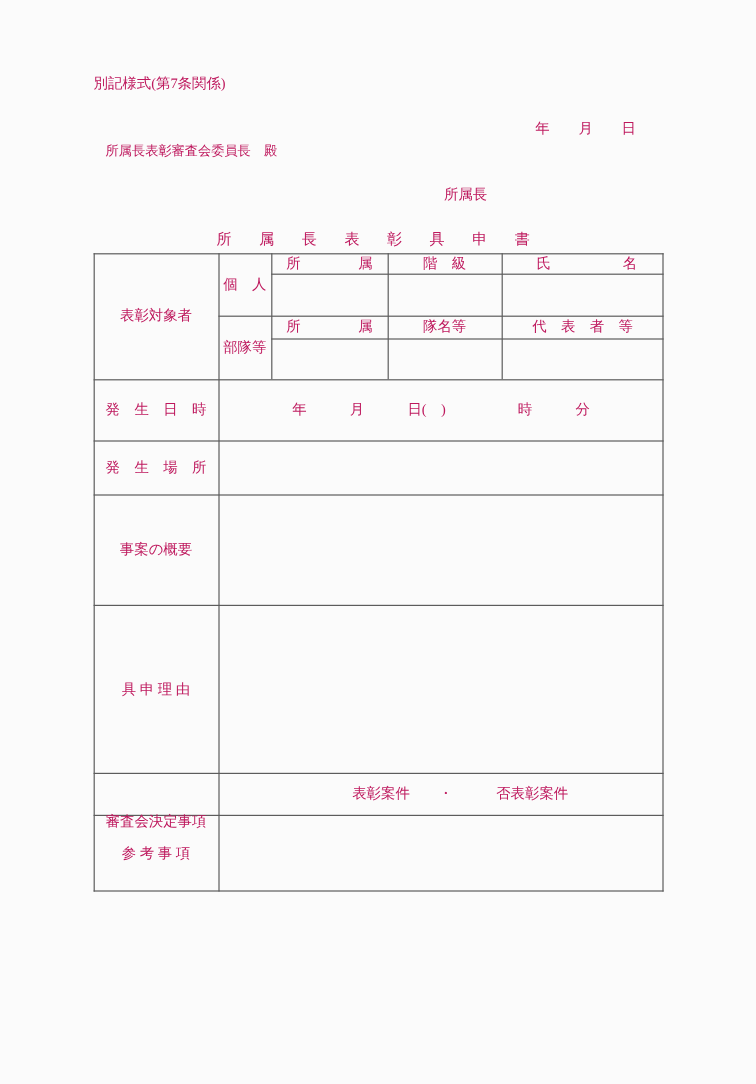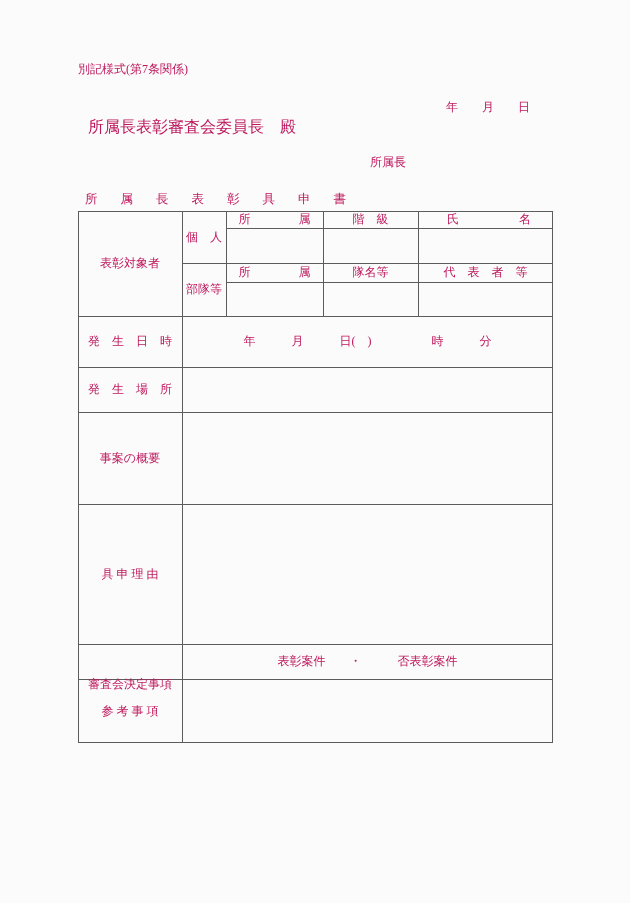--- a/index.html
+++ b/index.html
@@ -9,24 +9,25 @@
     height: 903px;
     background: #fbfbfb;
     color: #be185d;
     font-family: Liberation Serif, serif;
     font-size: 12px;
     overflow: hidden;
   }
   .txt { position: absolute; white-space: pre; line-height: 15px; }
   .form-note { left: 78px; top: 62px; }
   .date-line { left: 446px; top: 100px; }
-  .addressee { left: 88px; top: 119px; font-size: 16px; }
+  .addressee { left: 88px; top: 119px; font-size: 11px; }
   .sender { left: 370px; top: 155px; }
   .title {
     left: 85px; top: 192px; width: 475px;
+    text-align: center;
     font-size: 12.5px;
     letter-spacing: 23px;
   }
   .form-table { position: absolute; left: 78px; top: 211px; width: 475px; height: 532px; }
   .ln { position: absolute; background: #5c5c5c; }
   .ln.h { height: 1px; }
   .ln.v { width: 1px; }
   .cell {
     position: absolute;
     display: flex;
@@ -94,19 +95,19 @@
     <div class="cell" style="left:0;top:156px;width:104px;height:45px">発　生　場　所</div>
     <div class="cell" style="left:104px;top:156px;width:371px;height:45px"></div>
 
     <div class="cell" style="left:0;top:201px;width:104px;height:92px">事案の概要</div>
     <div class="cell" style="left:104px;top:201px;width:371px;height:92px"></div>
 
     <div class="cell" style="left:0;top:293px;width:104px;height:140px">具 申 理 由</div>
     <div class="cell" style="left:104px;top:293px;width:371px;height:140px"></div>
 
     <div class="cell" style="left:0;top:456px;width:104px;height:35px">審査会決定事項</div>
-    <div class="cell" style="left:104px;top:433px;width:371px;height:35px">表彰案件　　・　　　否表彰案件</div>
+    <div class="cell" style="left:120px;top:433px;width:371px;height:35px">表彰案件　　・　　　否表彰案件</div>
 
     <div class="cell" style="left:0;top:468px;width:104px;height:64px">参 考 事 項</div>
     <div class="cell" style="left:104px;top:468px;width:371px;height:64px"></div>
 
   </div>
 </div>
 
 </body></html>

